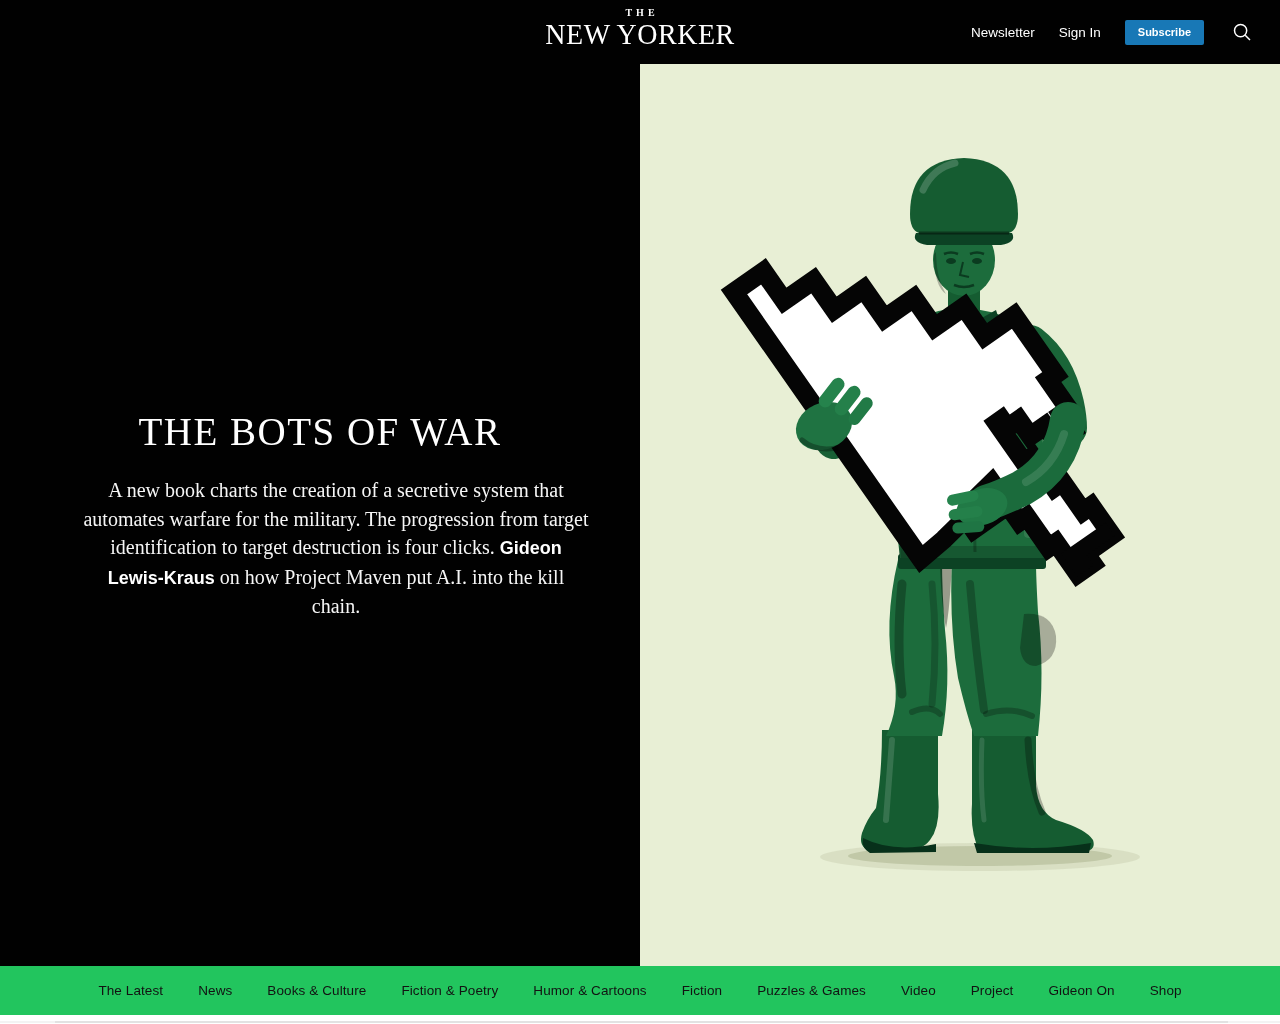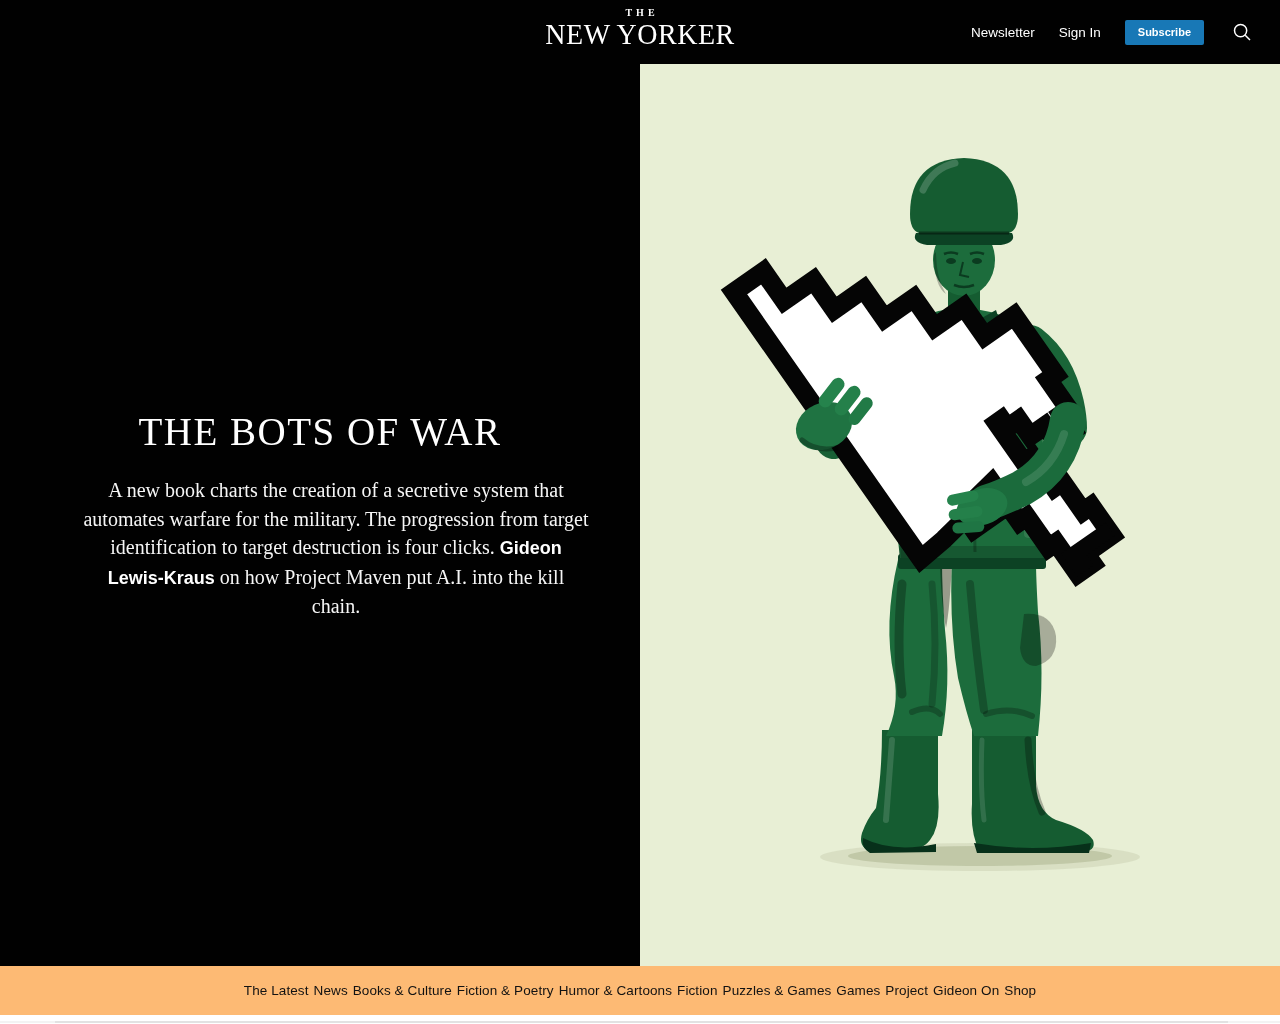--- a/index.html
+++ b/index.html
@@ -59,22 +59,22 @@
   }
   .hero-dek strong {
     font-family:"Liberation Sans", sans-serif; font-size:18px; font-weight:700;
     color:#fff;
   }
   .hero-right { width:640px; height:902px; cursor:pointer; }
   .hero-right svg { display:block; }
 
   
   .bottom-nav {
-    height:49px; background:#fdba74;
-    display:flex; align-items:center; justify-content:center; gap:5px;
+    height:49px; background:#22c55e;
+    display:flex; align-items:center; justify-content:center; gap:35px;
     font-size:13.5px; font-weight:500; letter-spacing:0.1px;
   }
   .bottom-nav a { color:var(--nav-text,#121212); text-decoration:none; cursor:pointer; white-space:nowrap; }
   .divider-row { height:9px; position:relative; background:#fff; }
   .divider-outer { position:absolute; top:6px; left:0; right:0; height:2px; background:#f3f3f3; }
   .divider-inner { position:absolute; top:6px; left:55px; right:52px; height:2px; background:var(--divider-gray,#e2e2e2); }
 </style>
 </head>
 <body>
 
@@ -213,21 +213,21 @@
   </section>
 
   <nav class="bottom-nav">
     <a>The Latest</a>
     <a>News</a>
     <a>Books &amp; Culture</a>
     <a>Fiction &amp; Poetry</a>
     <a>Humor &amp; Cartoons</a>
     <a>Fiction</a>
     <a>Puzzles &amp; Games</a>
-    <a>Games</a>
+    <a>Video</a>
     <a>Project</a>
     <a>Gideon On</a>
     <a>Shop</a>
   </nav>
 
   <div class="divider-row">
     <div class="divider-outer"></div>
     <div class="divider-inner"></div>
   </div>
 

